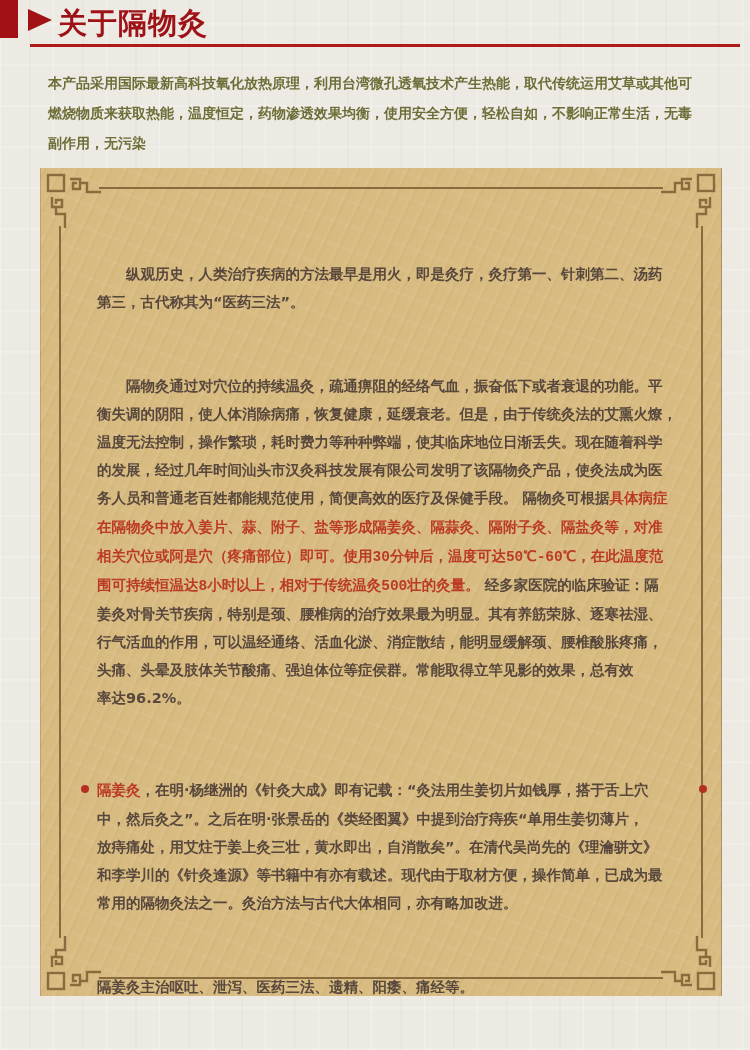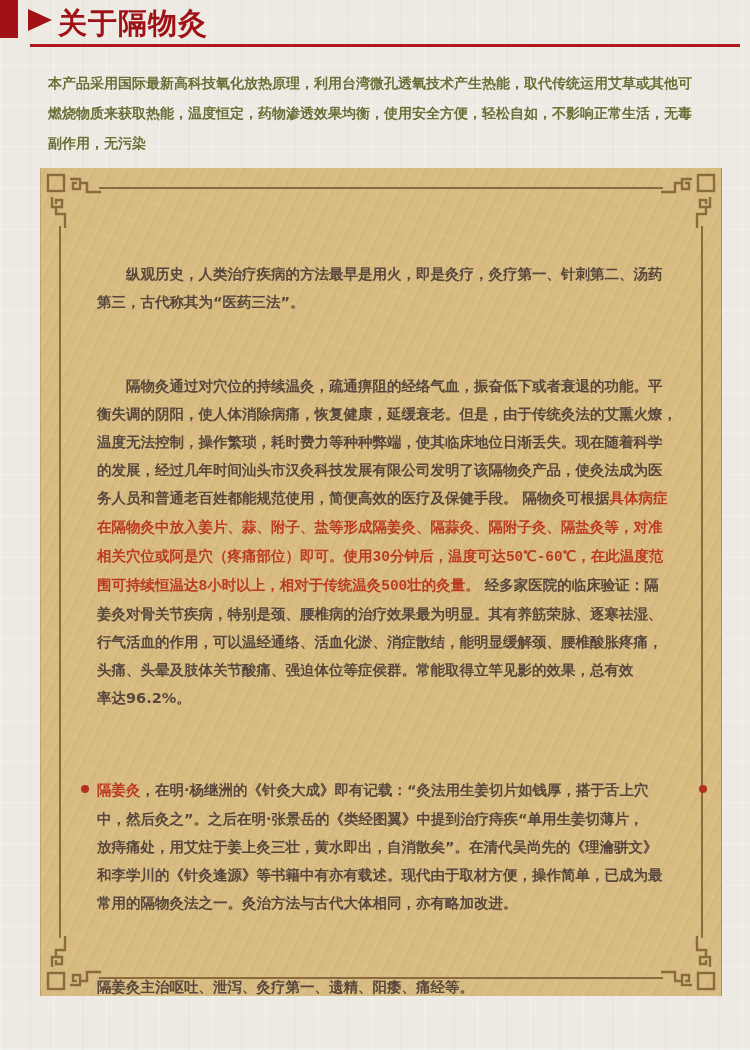--- a/index.html
+++ b/index.html
@@ -136,18 +136,18 @@
 行气活血的作用，可以温经通络、活血化淤、消症散结，能明显缓解颈、腰椎酸胀疼痛，
 头痛、头晕及肢体关节酸痛、强迫体位等症侯群。常能取得立竿见影的效果，总有效
 率达96.2%。</span></div>
 
     <div class="para p3"><span class="bullet"></span><span class="stray-dot"></span><span class="seg-red">隔姜灸</span><span class="seg-dark">，在明·杨继洲的《针灸大成》即有记载：“灸法用生姜切片如钱厚，搭于舌上穴
 中，然后灸之”。之后在明·张景岳的《类经图翼》中提到治疗痔疾“单用生姜切薄片，
 放痔痛处，用艾炷于姜上灸三壮，黄水即出，自消散矣”。在清代吴尚先的《理瀹骈文》
 和李学川的《针灸逢源》等书籍中有亦有载述。现代由于取材方便，操作简单，已成为最
 常用的隔物灸法之一。灸治方法与古代大体相同，亦有略加改进。</span></div>
 
-    <div class="para">隔姜灸主治呕吐、泄泻、灸疗第一、遗精、阳痿、痛经等。</div>
+    <div class="para">隔姜灸主治呕吐、泄泻、医药三法、遗精、阳痿、痛经等。</div>
 
     
 
   </div>
 </div>
 
 </body></html>

